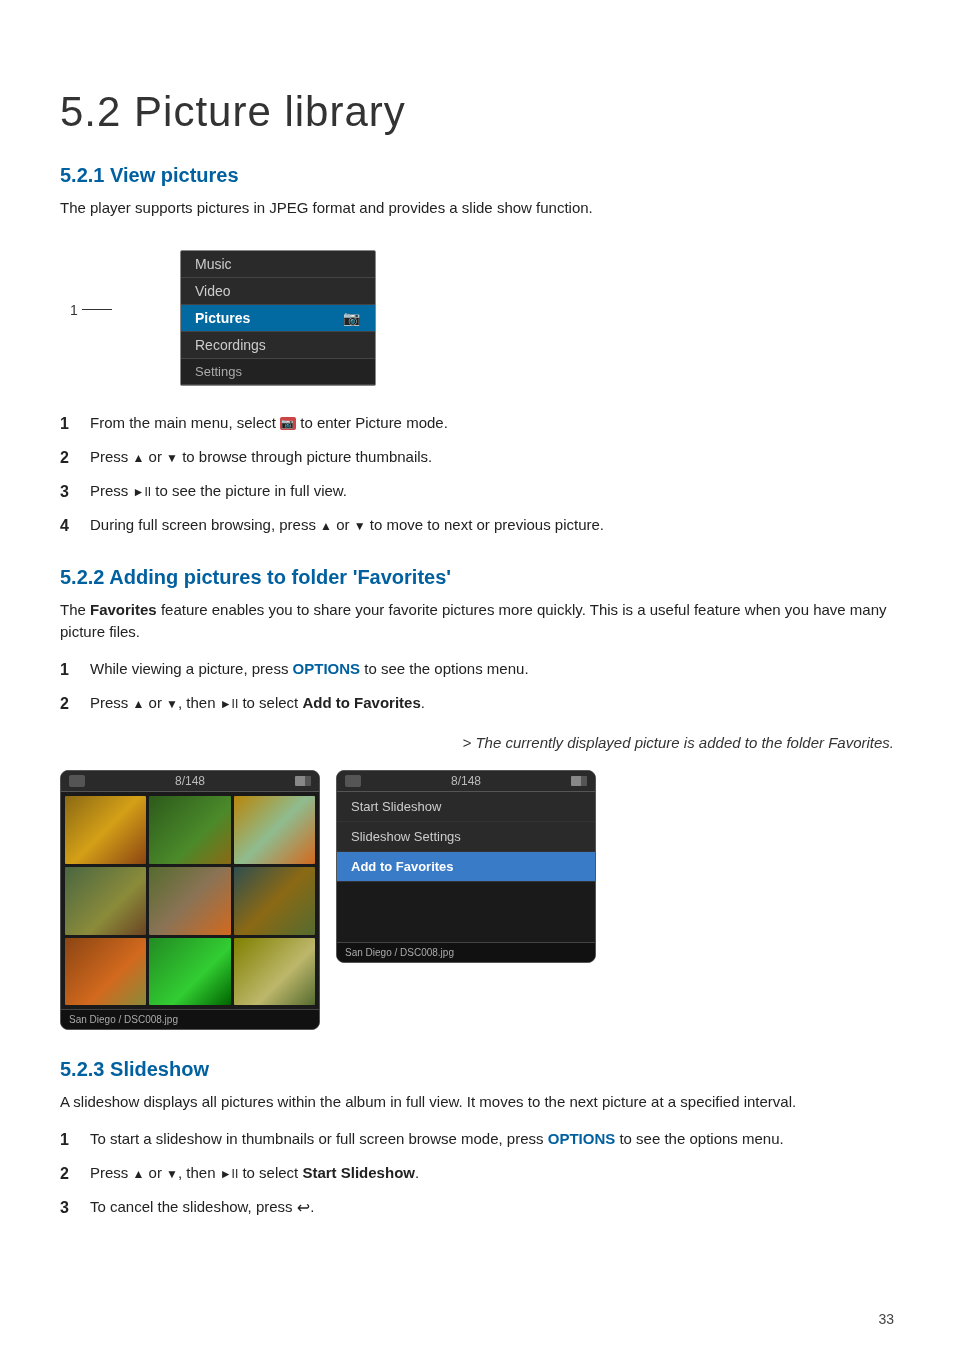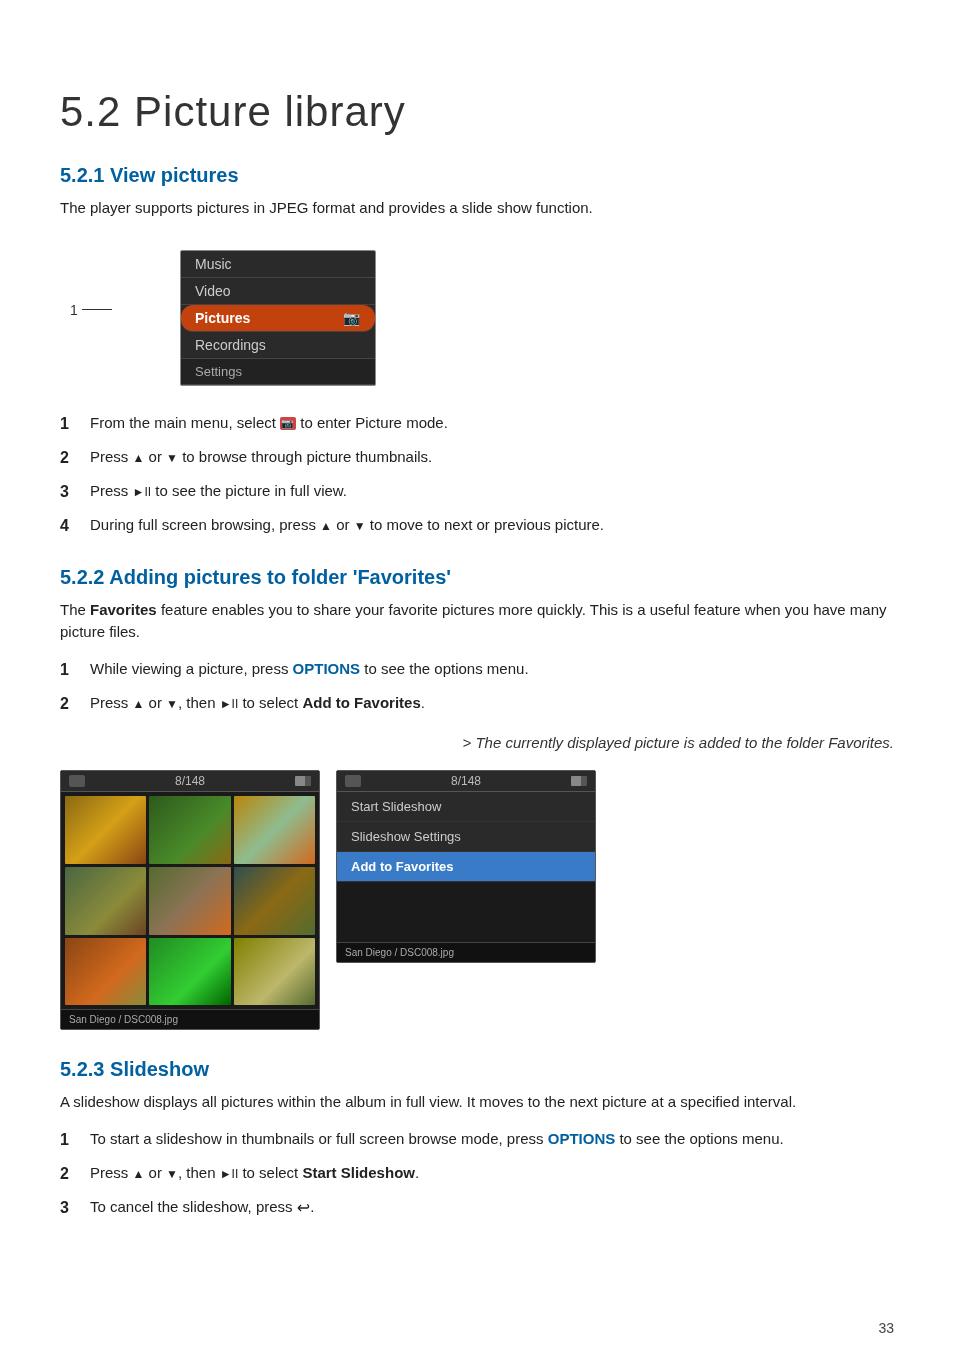--- a/index.html
+++ b/index.html
@@ -40,27 +40,26 @@
       border-radius: 2px;
       overflow: hidden;
     }
     .menu-item {
       padding: 5px 14px;
       font-size: 14px;
       color: #ccc;
       border-bottom: 1px solid #444;
     }
     .menu-item.selected {
-      background: #c2410c;
+      background: #0369a1;
       color: #fff;
       font-weight: bold;
       display: flex;
       align-items: center;
       justify-content: space-between;
-      border-radius: 12px;
     }
     .menu-item.dark {
       background: #222;
       color: #aaa;
       font-size: 13px;
     }
     .numbered-list {
       list-style: none;
       margin: 8px 0 16px 0;
     }
@@ -89,21 +88,21 @@
     .screenshots-row {
       display: flex;
       gap: 16px;
       margin: 16px 0 20px 0;
       align-items: flex-start;
     }
     .screen {
       border: 1.5px solid #555;
       background: #1a1a1a;
       width: 260px;
-      border-radius: 2px;
+      border-radius: 8px;
       overflow: hidden;
     }
     .screen-header {
       background: #2a2a2a;
       display: flex;
       align-items: center;
       justify-content: space-between;
       padding: 3px 8px;
       font-size: 12px;
       color: #bbb;
@@ -175,21 +174,21 @@
       line-height: 1.5;
       font-style: italic;
       color: #333;
     }
     .sub-list li::before {
       content: '> ';
       font-style: italic;
     }
     .page-number {
       position: absolute;
-      bottom: 14px;
+      bottom: 23px;
       right: 60px;
       font-size: 14px;
       color: #444;
     }
     .label-indicator {
       position: absolute;
       left: -50px;
       top: 50%;
       transform: translateY(-50%);
       display: flex;

